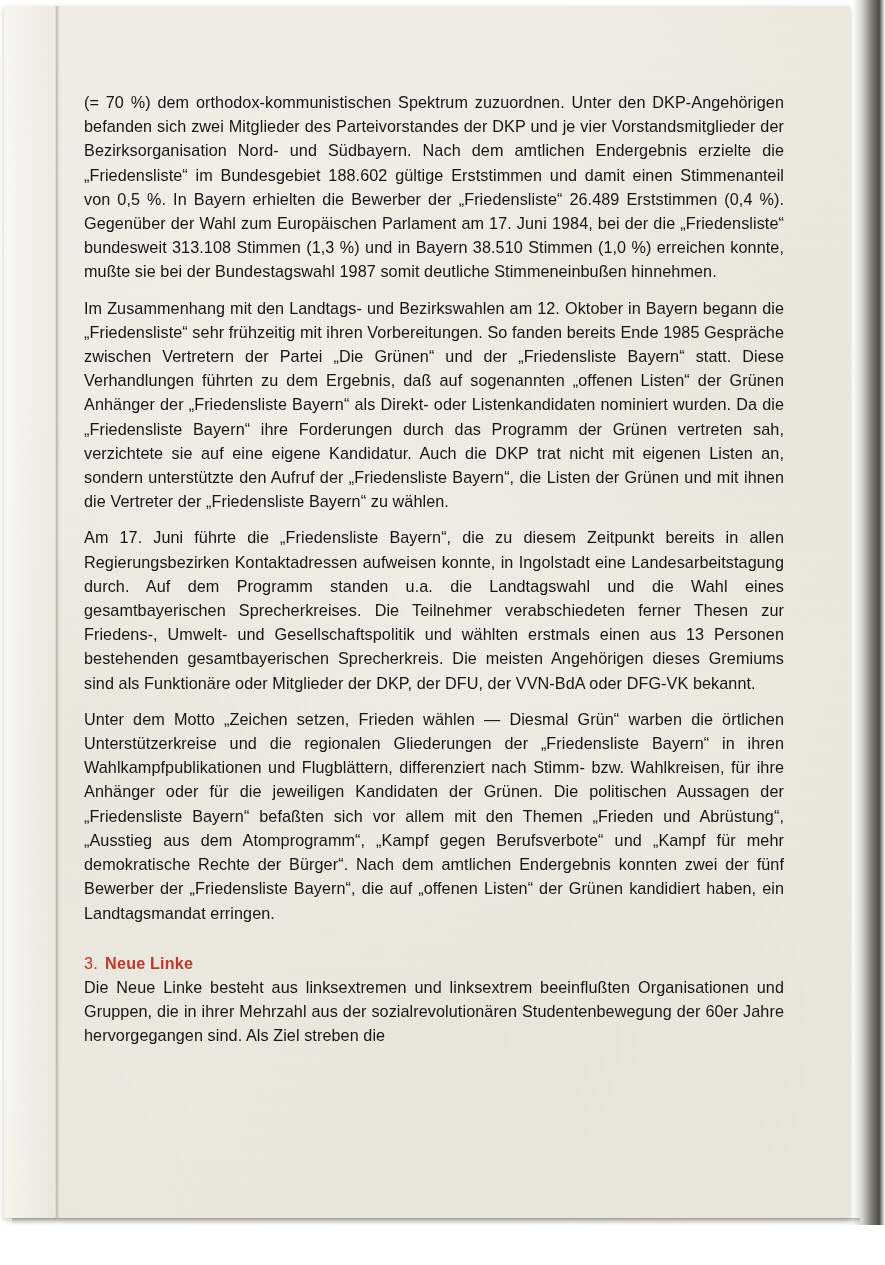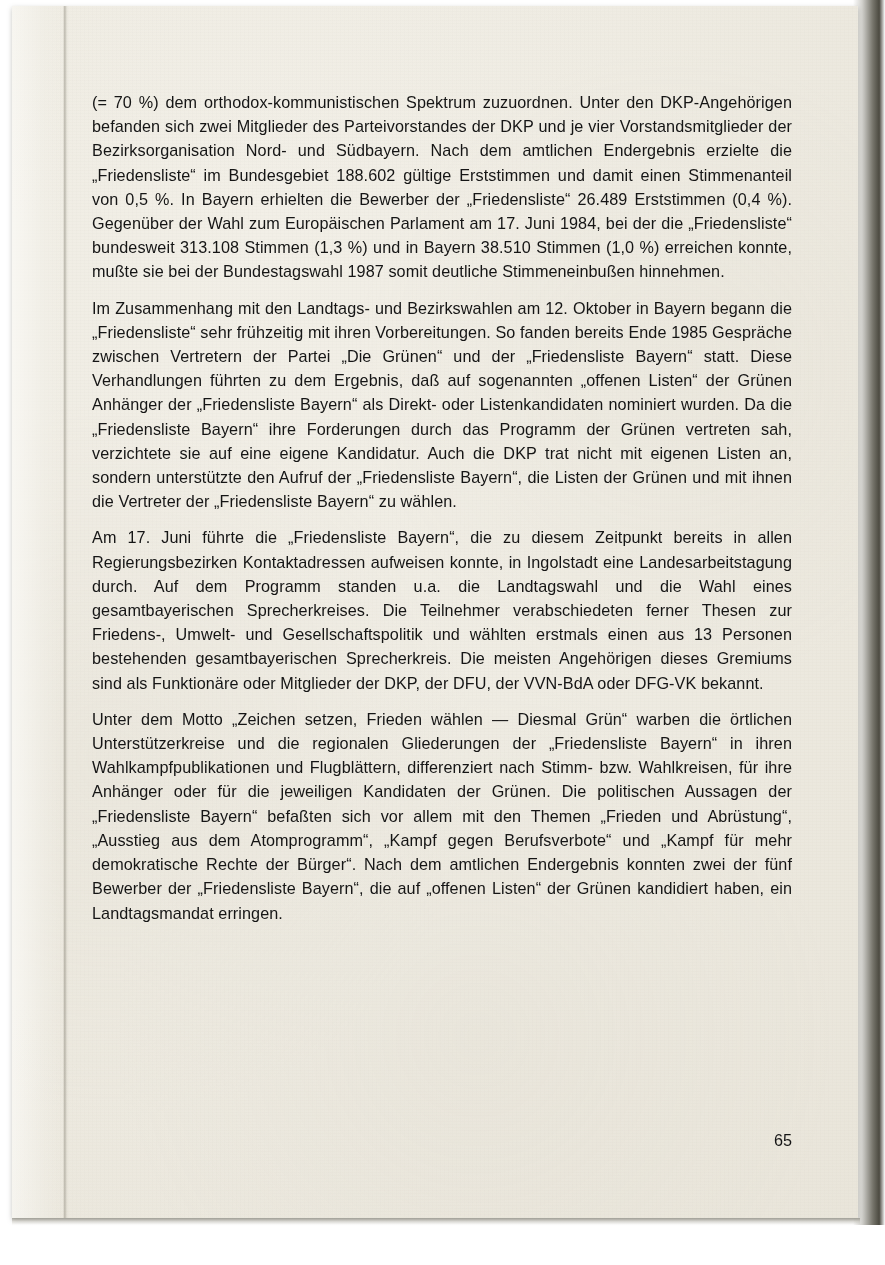--- a/index.html
+++ b/index.html
@@ -33,21 +33,21 @@
         rgba(120,118,104,0.00) 0%,
         rgba(110,108,94,0.30) 28%,
         rgba(80,78,66,0.78) 62%,
         rgba(60,58,48,0.92) 82%,
         rgba(255,255,255,0) 100%);
   }
 
   
   .page {
     position: absolute;
-    left: 12px;
+    left: 4px;
     top: 6px;
     width: 846px;
     height: 1212px;
     background:
       radial-gradient(ellipse at 30% 18%, #f2efe7 0%, #efece3 45%, #e9e5da 100%);
     box-shadow: 0 2px 5px rgba(90,88,78,0.35);
   }
 
   
   .grain {
@@ -192,24 +192,27 @@
     <div class="text-col">
 
       <p class="body">(= 70 %) dem orthodox-kommunistischen Spektrum zuzuordnen. Unter den DKP-Angehörigen befanden sich zwei Mitglieder des Parteivorstandes der DKP und je vier Vorstandsmitglieder der Bezirksorganisation Nord- und Südbayern. Nach dem amtlichen Endergebnis erzielte die „Friedensliste“ im Bundesgebiet 188.602 gültige Erststimmen und damit einen Stimmenanteil von 0,5 %. In Bayern erhielten die Bewerber der „Friedensliste“ 26.489 Erststimmen (0,4 %). Gegenüber der Wahl zum Europäischen Parlament am 17. Juni 1984, bei der die „Friedensliste“ bundesweit 313.108 Stimmen (1,3 %) und in Bayern 38.510 Stimmen (1,0 %) erreichen konnte, mußte sie bei der Bundestagswahl 1987 somit deutliche Stimmeneinbußen hinnehmen.</p>
 
       <p class="body">Im Zusammenhang mit den Landtags- und Bezirkswahlen am 12. Oktober in Bayern begann die „Friedensliste“ sehr frühzeitig mit ihren Vorbereitungen. So fanden bereits Ende 1985 Gespräche zwischen Vertretern der Partei „Die Grünen“ und der „Friedensliste Bayern“ statt. Diese Verhandlungen führten zu dem Ergebnis, daß auf sogenannten „offenen Listen“ der Grünen Anhänger der „Friedensliste Bayern“ als Direkt- oder Listenkandidaten nominiert wurden. Da die „Friedensliste Bayern“ ihre Forderungen durch das Programm der Grünen vertreten sah, verzichtete sie auf eine eigene Kandidatur. Auch die DKP trat nicht mit eigenen Listen an, sondern unterstützte den Aufruf der „Friedensliste Bayern“, die Listen der Grünen und mit ihnen die Vertreter der „Friedensliste Bayern“ zu wählen.</p>
 
       <p class="body">Am 17. Juni führte die „Friedensliste Bayern“, die zu diesem Zeitpunkt bereits in allen Regierungsbezirken Kontaktadressen aufweisen konnte, in Ingolstadt eine Landesarbeitstagung durch. Auf dem Programm standen u.a. die Landtagswahl und die Wahl eines gesamtbayerischen Sprecherkreises. Die Teilnehmer verabschiedeten ferner Thesen zur Friedens-, Umwelt- und Gesellschaftspolitik und wählten erstmals einen aus 13 Personen bestehenden gesamtbayerischen Sprecherkreis. Die meisten Angehörigen dieses Gremiums sind als Funktionäre oder Mitglieder der DKP, der DFU, der VVN-BdA oder DFG-VK bekannt.</p>
 
       <p class="body last-of-block">Unter dem Motto „Zeichen setzen, Frieden wählen — Diesmal Grün“ warben die örtlichen Unterstützerkreise und die regionalen Gliederungen der „Friedensliste Bayern“ in ihren Wahlkampfpublikationen und Flugblättern, differenziert nach Stimm- bzw. Wahlkreisen, für ihre Anhänger oder für die jeweiligen Kandidaten der Grünen. Die politischen Aussagen der „Friedensliste Bayern“ befaßten sich vor allem mit den Themen „Frieden und Abrüstung“, „Ausstieg aus dem Atomprogramm“, „Kampf gegen Berufsverbote“ und „Kampf für mehr demokratische Rechte der Bürger“. Nach dem amtlichen Endergebnis konnten zwei der fünf Bewerber der „Friedensliste Bayern“, die auf „offenen Listen“ der Grünen kandidiert haben, ein Landtagsmandat erringen.</p>
 
-
-
+      <h2 class="sec-head">
+        <span class="num">3.</span><span>Neue Linke</span>
+      </h2>
+
+
+      <p class="body">Die Neue Linke besteht aus linksextremen und linksextrem beeinflußten Organisationen und Gruppen, die in ihrer Mehrzahl aus der sozialrevolutionären Studentenbewegung der 60er Jahre hervorgegangen sind. Als Ziel streben die</p>
 
     </div>
 
-    <div class="page-number">65</div>
 
   </div>
 
   <div class="bottom-edge"></div>
 
 </div>
 
 </body></html>

